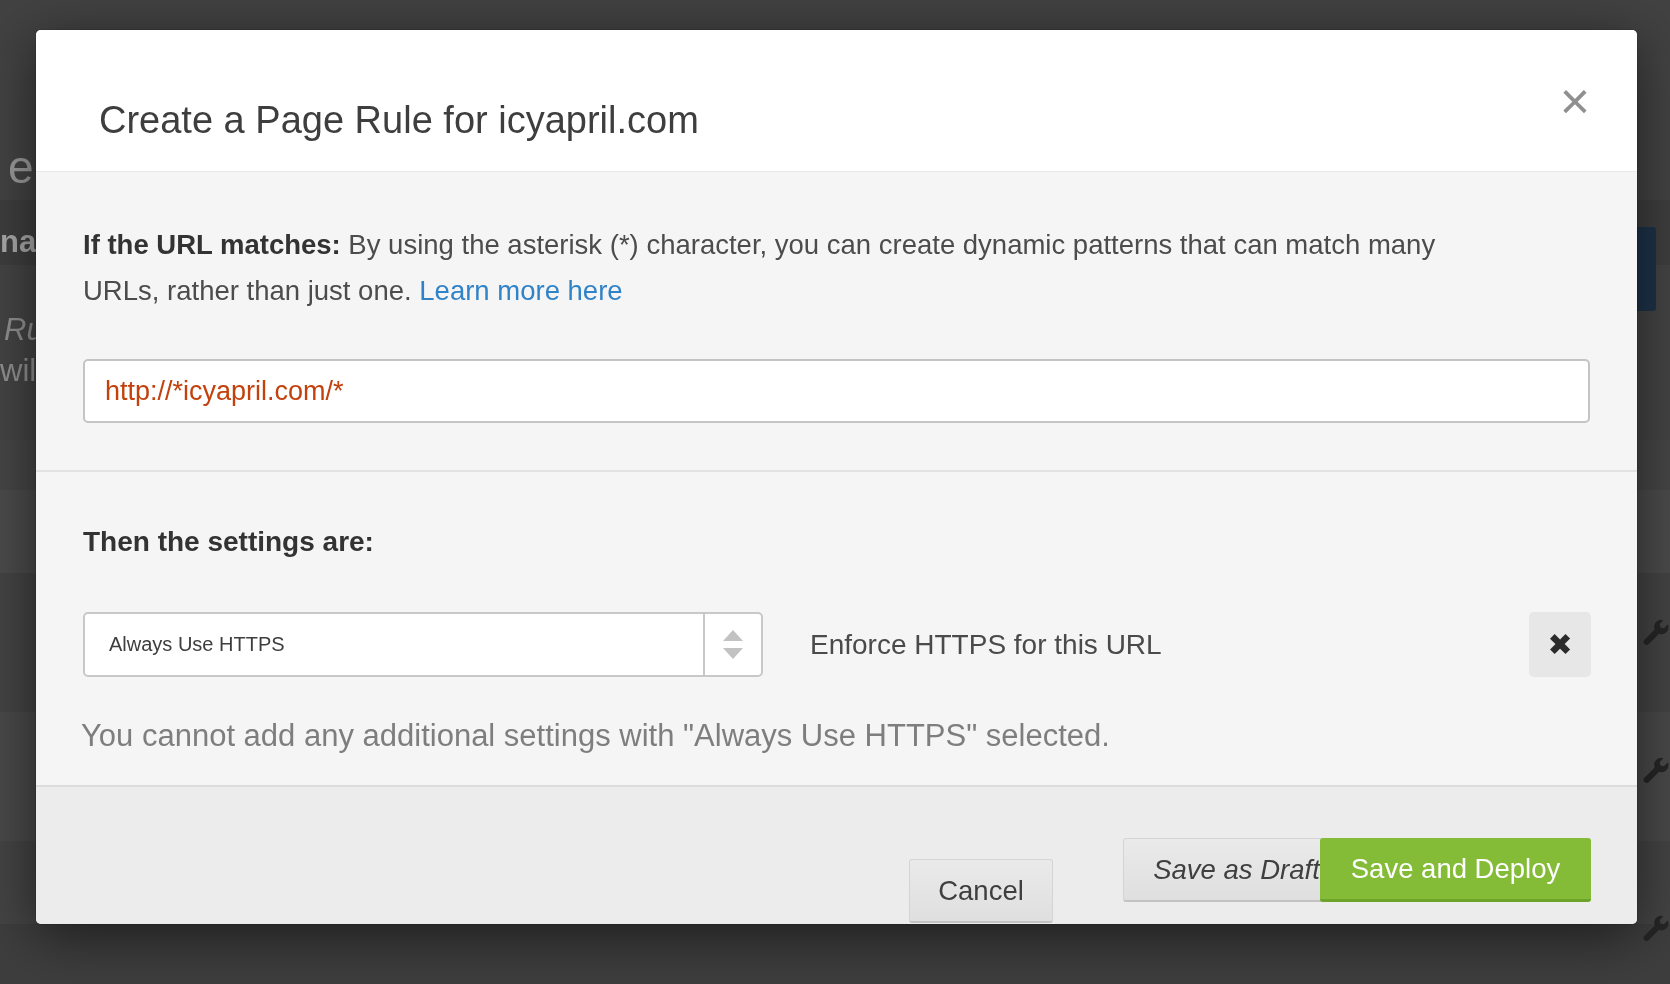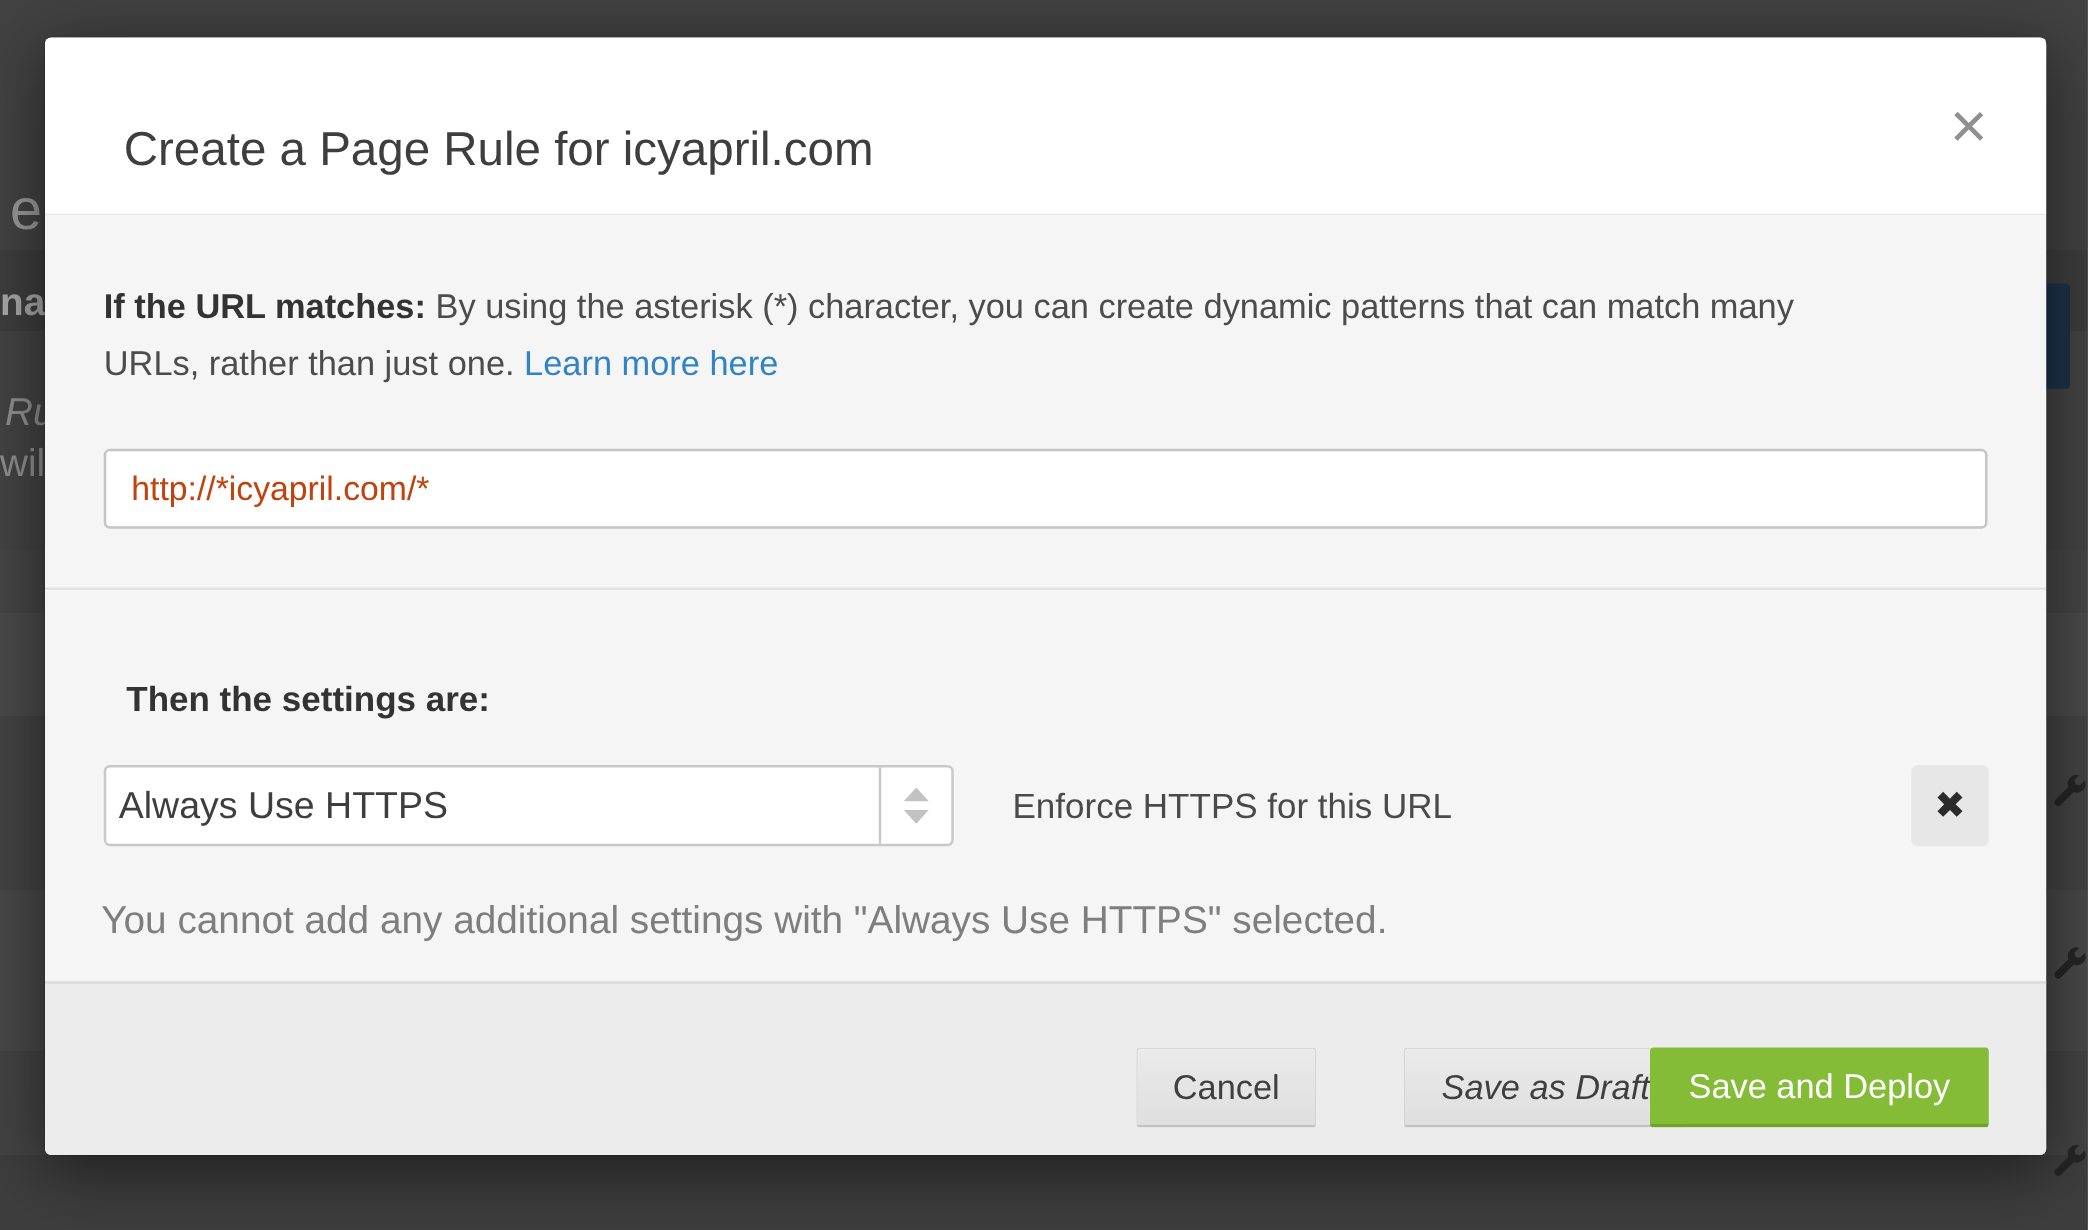--- a/index.html
+++ b/index.html
@@ -33,43 +33,43 @@
     font-size:52px;line-height:60px;color:#8f8f8f;text-align:center;cursor:pointer;padding:0;font-family:inherit;}
   .intro{position:absolute;left:47px;top:192px;width:1400px;font-size:27.5px;line-height:46px;color:#4c4c4c;margin:0;}
   .intro b{color:#333333;}
   .intro a{text-decoration:none;cursor:pointer;}
   .url-input{
     position:absolute;left:47px;top:329px;width:1507px;height:64px;
     background:#ffffff;border:2px solid #c4c4c4;border-radius:5px;
     font-size:27px;color:#c2410c;padding:0 20px;font-family:inherit;outline:none;
   }
   .section-divider{position:absolute;left:0;top:440px;width:100%;height:0;border-top:2px solid #e2e2e2;}
-  .settings-heading{position:absolute;left:47px;top:496px;font-size:28px;font-weight:bold;color:#333333;margin:18px;}
+  .settings-heading{position:absolute;left:47px;top:496px;font-size:28px;font-weight:bold;color:#333333;margin:0;}
   .setting-select{
     position:absolute;left:47px;top:582px;width:680px;height:65px;
     background:#ffffff;border:2px solid #c8c8c8;border-radius:5px;
     display:flex;align-items:stretch;cursor:pointer;
   }
-  .select-value{flex:1;line-height:61px;padding-left:10px;font-size:30px;color:#3e3e3e;white-space:nowrap;overflow:hidden;border-radius:19px;}
+  .select-value{flex:1;line-height:61px;padding-left:24px;font-size:20px;color:#3e3e3e;white-space:nowrap;overflow:hidden;border-radius:19px;}
   .select-spinner{width:58px;border-left:2px solid #c8c8c8;display:flex;flex-direction:column;align-items:center;justify-content:center;gap:7px;}
   .tri-up{width:0;height:0;border-left:10px solid transparent;border-right:10px solid transparent;border-bottom:11px solid #c2c2c2;}
   .tri-down{width:0;height:0;border-left:10px solid transparent;border-right:10px solid transparent;border-top:11px solid #c2c2c2;}
   .setting-label{position:absolute;left:774px;top:582px;height:65px;line-height:65px;font-size:28px;color:#4a4a4a;white-space:nowrap;}
   .delete-setting{
     position:absolute;left:1493px;top:582px;width:62px;height:65px;border:0;border-radius:5px;
     background:#e7e7e7;color:#2b2b2b;font-size:30px;line-height:65px;text-align:center;cursor:pointer;padding:0;font-family:inherit;
   }
   .setting-note{position:absolute;left:45px;top:688px;font-size:31px;color:#7e7e7e;margin:0;white-space:nowrap;}
   .modal-footer{position:absolute;left:0;top:755px;width:100%;height:139px;background:#ececec;border-top:2px solid #dcdcdc;}
   .btn{position:absolute;top:51px;height:64px;border-radius:3px;font-size:27.5px;font-family:inherit;cursor:pointer;padding:0;}
   .btn-gray{
     background:linear-gradient(180deg,#eaeaea,#dfdfdf);
     border:1px solid #d4d4d4;border-bottom:2px solid #c2c2c2;color:#3f3f3f;
   }
-  .btn-cancel{left:873px;width:144px;}
+  .btn-cancel{left:873px;width:144px;margin-top:21px;}
   .btn-draft{left:1087px;width:227px;font-style:italic;}
   .btn-deploy{left:1284px;width:271px;background:#84bc37;border:0;border-bottom:3px solid #6ea32a;color:#ffffff;}
 </style>
 </head>
 <body>
 
 <div class="stage">
 
   <div>
     <div class="band" style="top:57px;height:143px;background:#434343;"></div>

